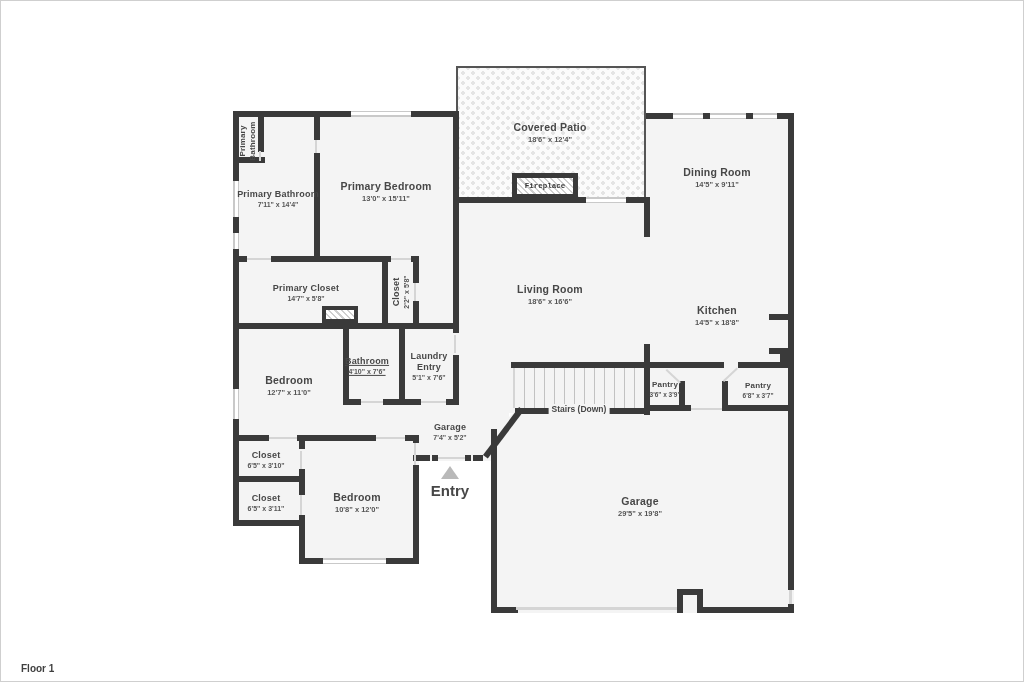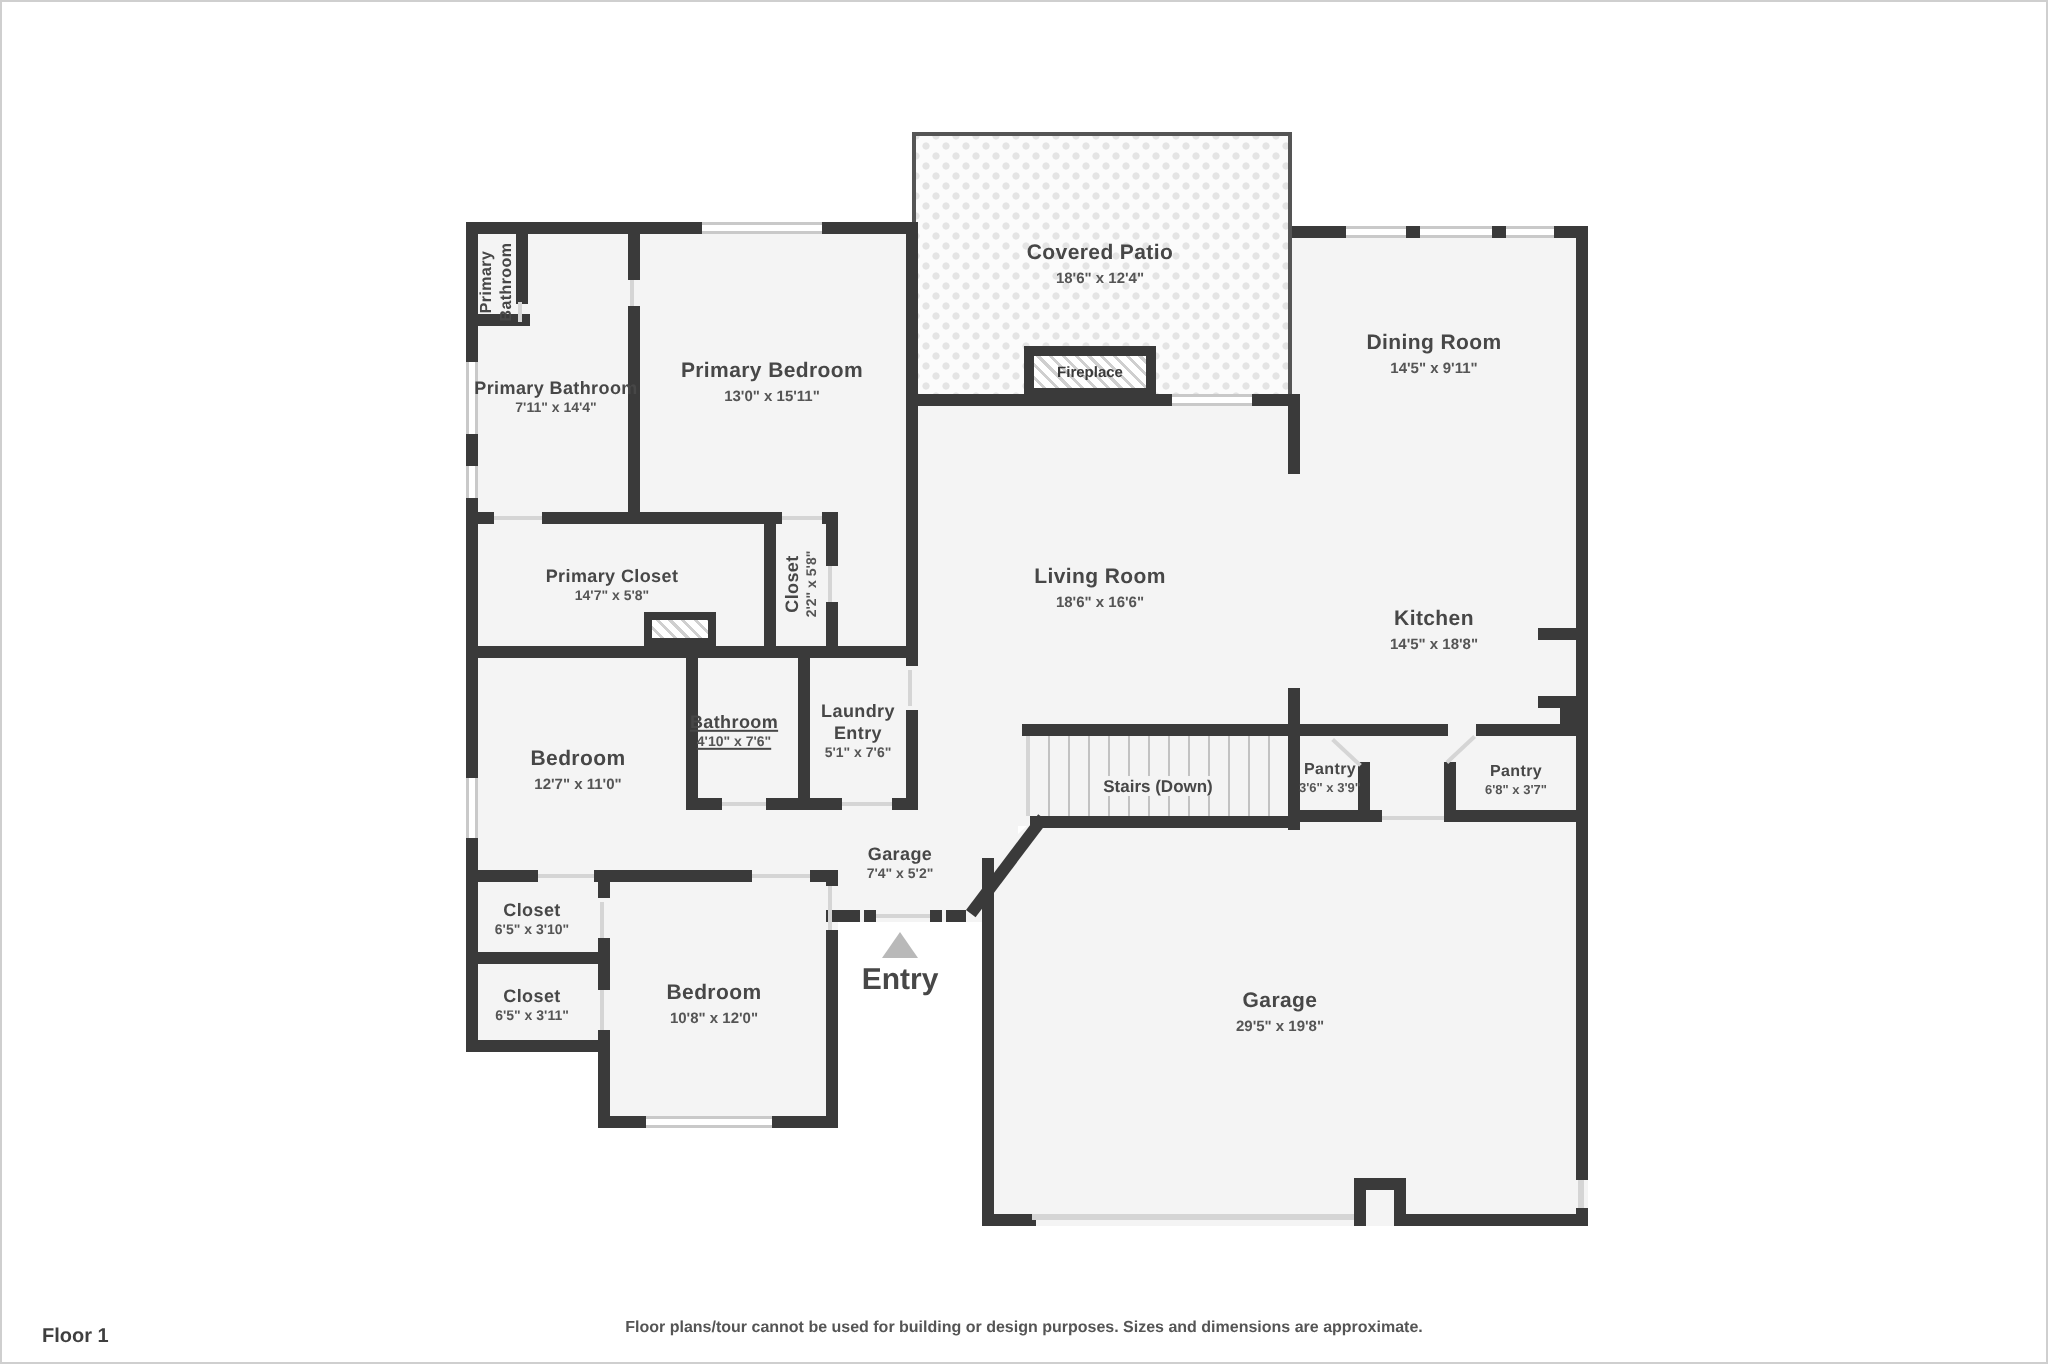--- a/index.html
+++ b/index.html
@@ -24,21 +24,21 @@
   .attic{left:321px;top:305px;width:36px;height:17px;}
   .lb{position:absolute;transform:translate(-50%,-50%);text-align:center;color:#474747;
       line-height:1.2;white-space:nowrap;}
   .nm{display:block;font-weight:700;font-size:10.5px;letter-spacing:.2px;}
   .dm{display:block;font-weight:700;font-size:7.5px;color:#555;margin-top:1px;}
   .s .nm{font-size:9px;}  .s .dm{font-size:7px;}
   .xs .nm{font-size:8px;} .xs .dm{font-size:6.5px;}
   .vlb{position:absolute;transform:translate(-50%,-50%) rotate(-90deg);text-align:center;
        color:#474747;line-height:1.2;}
   .wrap{white-space:normal;width:58px;}
-  .fire-lb{position:absolute;transform:translate(-50%,-50%);font-size:7.5px;font-weight:700;color:#3a3a3a;white-space:nowrap;}
+  .fire-lb{position:absolute;transform:translate(-50%,-50%);font-size:7.5px;font-weight:700;color:#3a3a3a;white-space:nowrap;font-family:Liberation Mono, monospace;}
   .stairs-lb{position:absolute;transform:translate(-50%,-50%);font-size:8.5px;font-weight:700;color:#474747;
              background:#f4f4f4;padding:0 3px;white-space:nowrap;}
   .tri{position:absolute;width:0;height:0;border-left:9px solid transparent;
        border-right:9px solid transparent;border-bottom:13px solid #b9b9b9;}
   .entry-lb{position:absolute;transform:translate(-50%,-50%);font-size:15px;font-weight:700;color:#474747;}
   .addr{position:absolute;left:20px;top:641px;font-size:11px;font-weight:700;color:#3f3f3f;}
   .floor{position:absolute;left:20px;top:662px;font-size:10px;font-weight:700;color:#3f3f3f;}
   .disc{position:absolute;left:50%;transform:translateX(-50%);top:658px;font-size:8px;
         font-weight:700;color:#555;white-space:nowrap;}
 </style>
@@ -206,21 +206,21 @@
         <span class="dm">12'7" x 11'0"</span>
     </div>
     <div class="lb s" style="left:366px;top:365px;text-decoration:underline;">
       <span class="nm">Bathroom</span>
         <span class="dm">4'10" x 7'6"</span>
     </div>
     <div class="lb s" style="left:428px;top:365px;white-space:normal;width:48px;">
       <span class="nm">Laundry Entry</span>
         <span class="dm">5'1" x 7'6"</span>
     </div>
-    <div class="stairs-lb" style="left:578px;top:392px;">
+    <div class="stairs-lb" style="left:578px;top:408px;">
       <span>Stairs (Down)</span>
     </div>
     <div class="lb xs" style="left:664px;top:388px;">
       <span class="nm">Pantry</span>
         <span class="dm">3'6" x 3'9"</span>
     </div>
     <div class="lb xs" style="left:757px;top:389px;">
       <span class="nm">Pantry</span>
         <span class="dm">6'8" x 3'7"</span>
     </div>
@@ -244,15 +244,14 @@
     <div class="entry-lb" style="left:449px;top:489px;">
       <span>Entry</span>
     </div>
     <div class="lb" style="left:639px;top:505px;">
       <span class="nm">Garage</span>
         <span class="dm">29'5" x 19'8"</span>
     </div>
   </div>
 
   <div class="floor">Floor 1</div>
-  <div class="disc">Floor plans/tour cannot be used for building or design purposes. Sizes and dimensions are approximate.</div>
 
 </div>
 
 </body></html>

